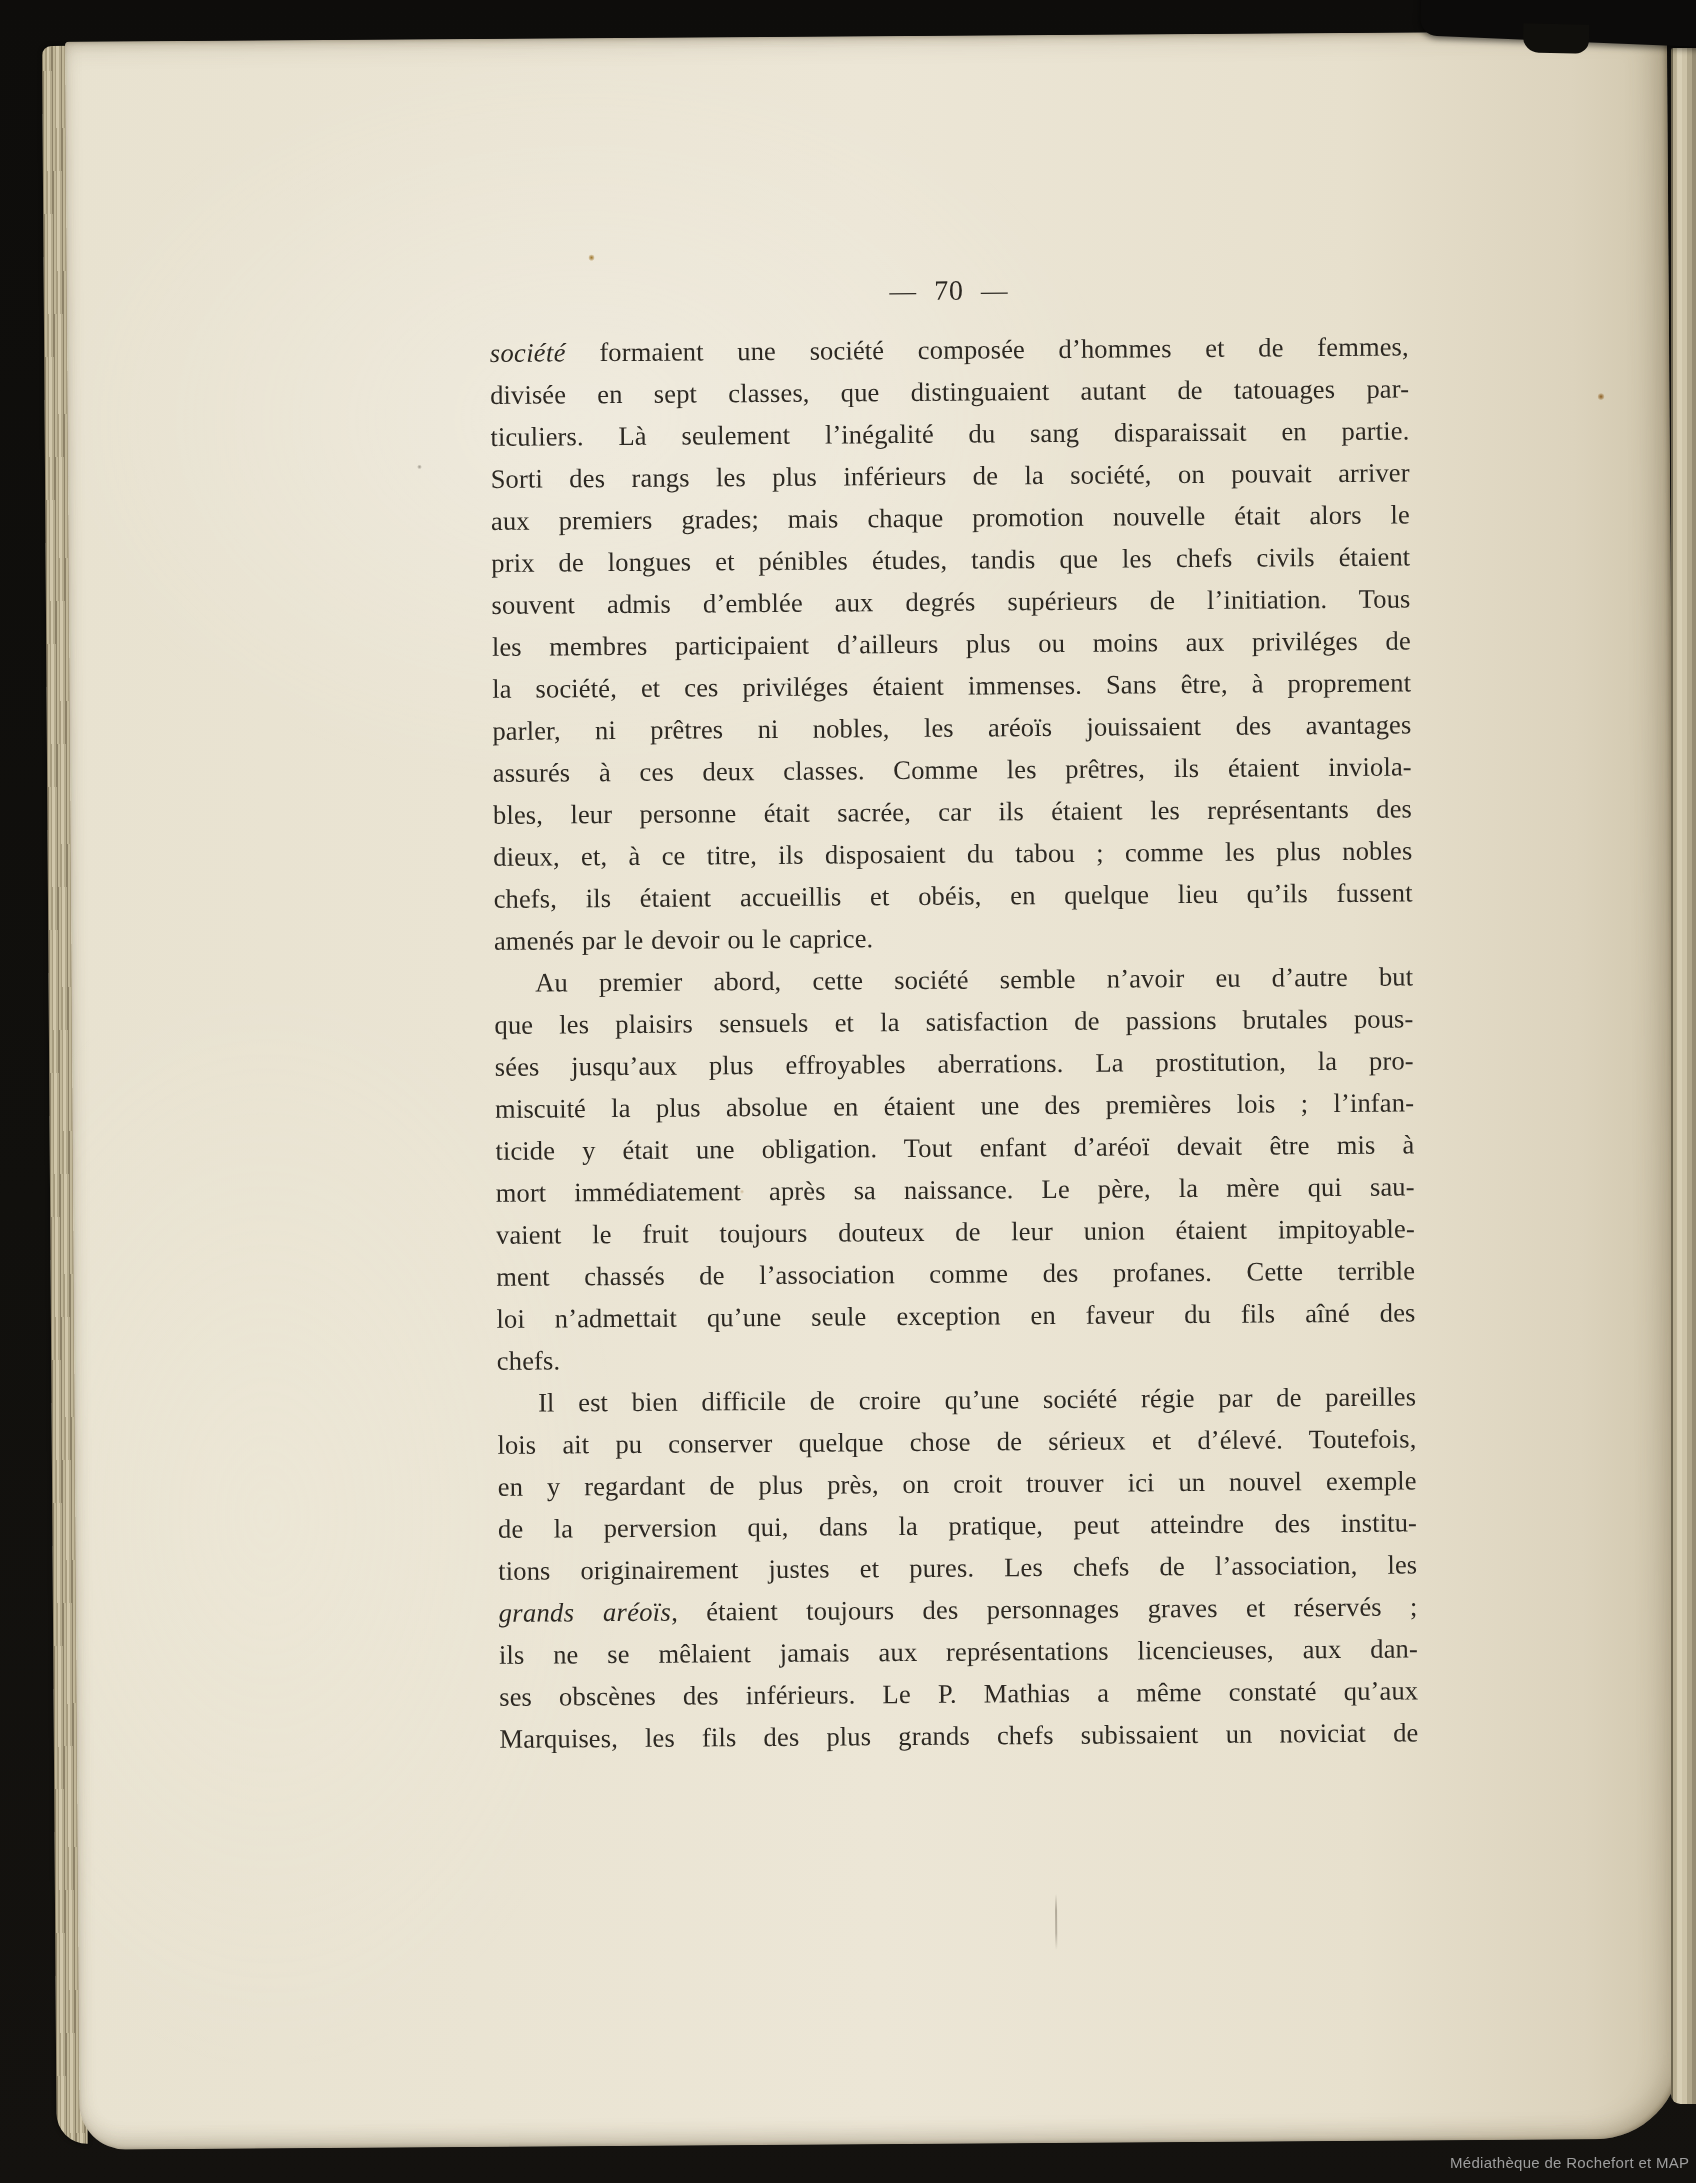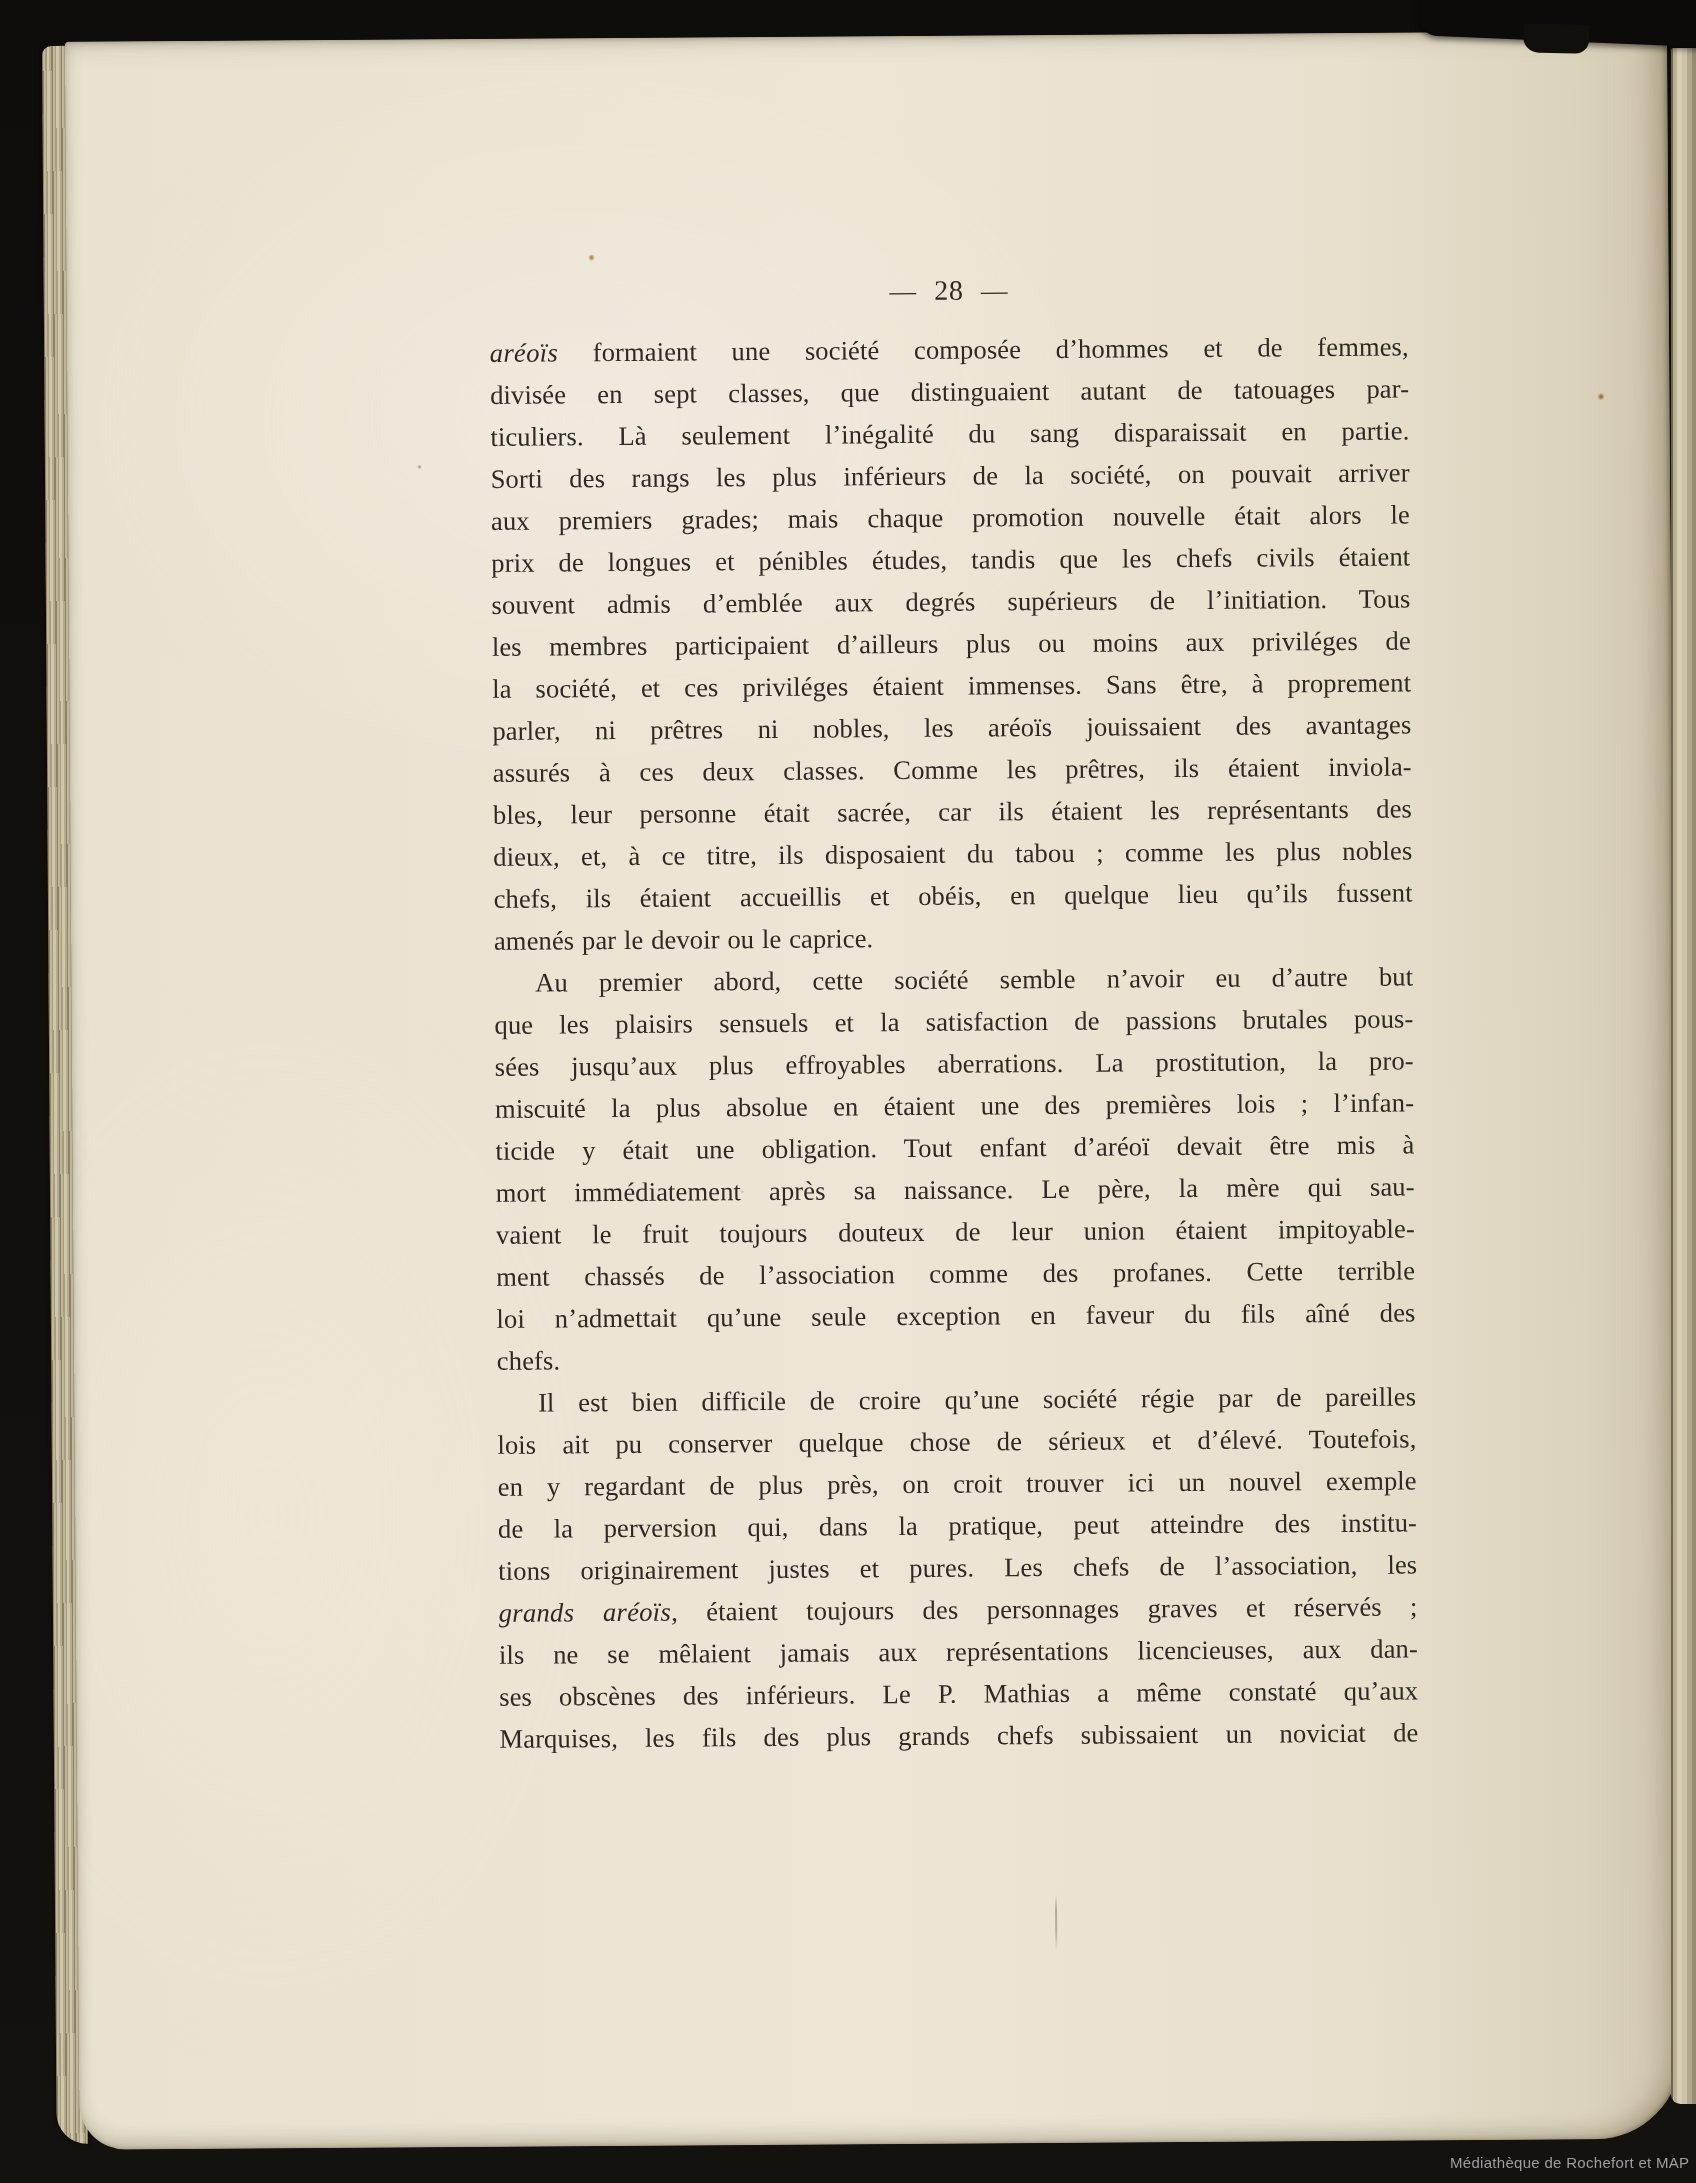--- a/index.html
+++ b/index.html
@@ -96,27 +96,27 @@
 <body>
 
 <div class="stage">
 
   <div class="page">
     <div class="leaf-edges"></div>
 
     <div class="page-surface">
       <div class="header">
         <span>—</span>
-        <span class="pagenum">28</span>
+        <span class="pagenum">70</span>
         <span>—</span>
       </div>
 
       <div class="text-block">
           <div>
-            <div class="line"><i>aréoïs</i><span> formaient une société composée d’hommes et de femmes,</span></div>
+            <div class="line"><i>société</i><span> formaient une société composée d’hommes et de femmes,</span></div>
             <div class="line">divisée en sept classes, que distinguaient autant de tatouages par-</div>
             <div class="line">ticuliers. Là seulement l’inégalité du sang disparaissait en partie.</div>
             <div class="line">Sorti des rangs les plus inférieurs de la société, on pouvait arriver</div>
             <div class="line">aux premiers grades; mais chaque promotion nouvelle était alors le</div>
             <div class="line">prix de longues et pénibles études, tandis que les chefs civils étaient</div>
             <div class="line">souvent admis d’emblée aux degrés supérieurs de l’initiation. Tous</div>
             <div class="line">les membres participaient d’ailleurs plus ou moins aux priviléges de</div>
             <div class="line">la société, et ces priviléges étaient immenses. Sans être, à proprement</div>
             <div class="line">parler, ni prêtres ni nobles, les aréoïs jouissaient des avantages</div>
             <div class="line">assurés à ces deux classes. Comme les prêtres, ils étaient inviola-</div>

